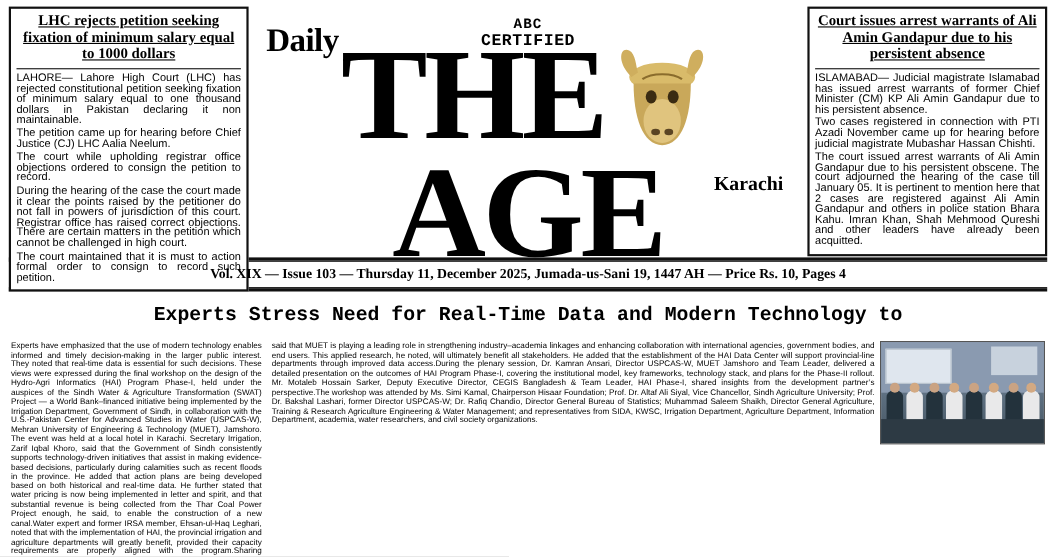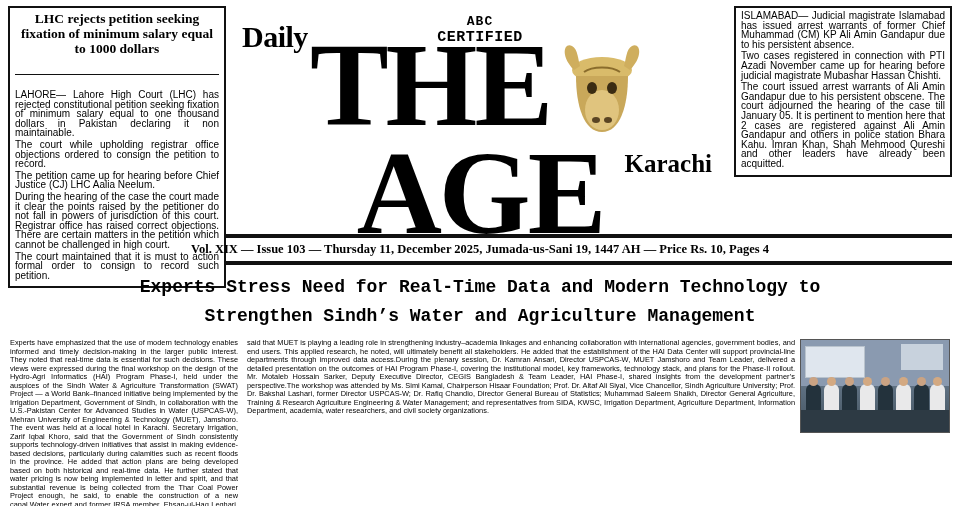--- a/index.html
+++ b/index.html
@@ -5,31 +5,31 @@
   html,body{margin:0;padding:0;background:#d8d8d8;}
   body{width:960px;height:506px;overflow:hidden;font-family:"Liberation Serif",serif;}
   .page{width:960px;height:506px;background:#ffffff;position:relative;box-sizing:border-box;}
 
   
   .masthead{display:flex;align-items:flex-start;padding:6px 8px 0 8px;box-sizing:border-box;height:232px;}
 
   .side-box{width:218px;border:2px solid #111;box-sizing:border-box;padding:3px 5px 4px 5px;background:#fff;}
   .side-box.left{margin-right:6px;}
   .side-box.right{margin-left:6px;}
-  .side-head{font-weight:bold;font-size:13.5px;line-height:15px;text-align:center;border-bottom:1.5px solid #111;padding-bottom:18px;margin-bottom:15px;font-family:"Liberation Serif",serif;}
+  .side-head{font-weight:bold;font-size:13.5px;line-height:15px;text-align:center;border-bottom:1.5px solid #111;padding-bottom:6px;margin-bottom:4px;font-family:"Liberation Serif",serif;text-decoration:underline;}
   .side-body p{margin:0 0 2px 0;font-size:10px;line-height:9.6px;text-align:justify;font-family:"Liberation Sans",sans-serif;}
 
   .center{flex:1;position:relative;text-align:center;}
   .daily{position:absolute;left:10px;top:14px;font-size:30px;font-weight:bold;letter-spacing:-0.5px;font-family:"Liberation Serif",serif;}
   .abc{position:absolute;left:50%;top:8px;transform:translateX(-50%);text-align:center;font-family:Liberation Mono, monospace;}
   .abc .a1{font-size:13px;font-weight:bold;letter-spacing:1px;}
   .abc .a2{font-size:15px;font-weight:bold;letter-spacing:0.5px;}
   .title-row{position:relative;margin-top:26px;height:120px;}
   .big{font-size:118px;line-height:108px;font-weight:bold;font-family:"Liberation Serif",serif;letter-spacing:-3px;display:inline-block;vertical-align:top;}
-  .karachi{position:absolute;right:16px;bottom:-26px;font-size:25px;font-weight:bold;font-family:"Liberation Serif",serif;margin-top:32px;}
+  .karachi{position:absolute;right:16px;bottom:-26px;font-size:18px;font-weight:bold;font-family:"Liberation Serif",serif;margin-top:32px;}
 
   
   .logo{display:inline-block;width:96px;height:104px;vertical-align:top;position:relative;top:4px;}
 
   
   .infobar{margin:2px 8px 0 8px;border-top:3px solid #111;border-bottom:3px solid #111;}
   .infobar-inner{border-top:1px solid #111;border-bottom:1px solid #111;text-align:center;font-weight:bold;font-size:12.5px;padding:4px 0;font-family:"Liberation Serif",serif;}
 
   
   .headline{margin:8px 18px 0 18px;text-align:center;font-weight:bold;font-size:18px;line-height:29px;font-family:Liberation Mono, monospace;}
@@ -54,22 +54,22 @@
 <body>
 
 <div class="page">
 
   <div class="masthead">
 
     <div class="side-box left">
       <div class="side-head">LHC rejects petition seeking fixation of minimum salary equal to 1000 dollars</div>
       <div class="side-body">
         <p>LAHORE— Lahore High Court (LHC) has rejected constitutional petition seeking fixation of minimum salary equal to one thousand dollars in Pakistan declaring it non maintainable.</p>
+        <p>The petition came up for hearing before Chief Justice (CJ) LHC  Aalia Neelum.</p>
         <p>The court while upholding registrar office objections ordered to consign the petition to record.</p>
-        <p>The petition came up for hearing before Chief Justice (CJ) LHC  Aalia Neelum.</p>
         <p>During the hearing of the case the court made it clear the points raised by the petitioner do not  fall in powers of jurisdiction of this court. Registrar office has raised correct objections.  There are certain matters in the petition which cannot be challenged in high court.</p>
         <p>The court maintained that it is must to action formal order to consign to record such petition.</p>
       </div>
     </div>
 
     <div class="center">
       <div class="daily">Daily</div>
       <div class="abc">
         <div class="a1">ABC</div>
         <div class="a2">CERTIFIED</div>
@@ -89,36 +89,36 @@
             <ellipse cx="54" cy="84" rx="4" ry="3" fill="#5a4423"></ellipse>
             <path d="M30 36 C38 30 58 30 66 36" stroke="#8a6c2c" stroke-width="2" fill="none"></path>
           </svg>
         </span>
         <span class="big">AGE</span>
         <div class="karachi">Karachi</div>
       </div>
     </div>
 
     <div class="side-box right">
+      <div class="side-head">Court issues arrest warrants of Ali Amin Gandapur due to his persistent absence</div>
       <div class="side-body">
-        <p>ISLAMABAD— Judicial magistrate Islamabad has issued arrest warrants of former Chief Muhammad (CM) KP Ali Amin Gandapur due to his persistent absence.</p>
+        <p>ISLAMABAD— Judicial magistrate Islamabad has issued arrest warrants of former Chief Minister (CM) KP Ali Amin Gandapur due to his persistent absence.</p>
         <p>Two cases registered in connection with PTI Azadi November came up for hearing before judicial magistrate Mubashar Hassan Chishti.</p>
         <p>The court issued arrest warrants of Ali Amin Gandapur  due to his persistent obscene.  The court adjourned the hearing of the case till January 05.  It is pertinent to mention here that 2 cases are registered against Ali Amin Gandapur and others in police station Bhara Kahu.  Imran Khan, Shah Mehmood Qureshi and other leaders have already been acquitted.</p>
       </div>
     </div>
 
   </div>
 
   <div class="infobar">
     <div class="infobar-inner">Vol. XIX  —  Issue 103 — Thursday 11, December 2025, Jumada-us-Sani 19, 1447 AH   —  Price Rs. 10, Pages 4</div>
   </div>
 
   <div class="headline">
     <div>Experts Stress Need for Real-Time Data and Modern Technology to</div>
-    <div>Strengthen Sindh’s Water and Agriculture Management</div>
   </div>
 
   <div class="article">
     <div class="col">
       <p>Experts have emphasized that the use of modern technology enables informed and timely decision-making in the larger public interest. They noted that real-time data is essential for such decisions. These views were expressed during the final workshop on the design of the Hydro-Agri Informatics (HAI) Program Phase-I, held under the auspices of the Sindh Water &amp; Agriculture Transformation (SWAT) Project — a World Bank–financed initiative being implemented by the Irrigation Department, Government of Sindh, in collaboration with the U.S.-Pakistan Center for Advanced Studies in Water (USPCAS-W), Mehran University of Engineering &amp; Technology (MUET), Jamshoro. The event was held at a local hotel in Karachi. Secretary Irrigation, Zarif Iqbal Khoro, said that the Government of Sindh consistently supports technology-driven initiatives that assist in making evidence-based decisions, particularly during calamities such as recent floods in the province. He added that action plans are being developed based on both historical and real-time data. He further stated that water pricing is now being implemented in letter and spirit, and that substantial revenue is being collected from the Thar Coal Power Project    enough, he said, to enable the construction of a new canal.Water expert and former IRSA member, Ehsan-ul-Haq Leghari, noted that with the implementation of HAI, the provincial irrigation and agriculture departments will greatly benefit, provided their capacity requirements are properly aligned with the program.Sharing Bangladesh’s experience, Malik Fida A. Khan, Executive Director of the Center for Environmental and Geographic Information Services (CEGIS) and Technical Advisor to the HAI Project, delivered a presentation via video link. He said that Bangladesh has developed 26 components of its Flood Action Plan using HAI-type techniques to minimize flood losses and strengthen resilience.In his welcome address, Najar Ahmed Memon, Project Coordinator, Project Coordination &amp; Monitoring Unit (PCMU), SWAT Project, highlighted the importance of adopting modern, technology-oriented practices for climate adaptation and resilience.Prof. Dr. Tuaha Hussain, Vice Chancellor, MUET Jamshoro, in his vote of thanks,</p>
     </div>
     <div class="col wide">
       <div class="photo">
         <div class="wall"></div>
         <div class="banner"></div>

